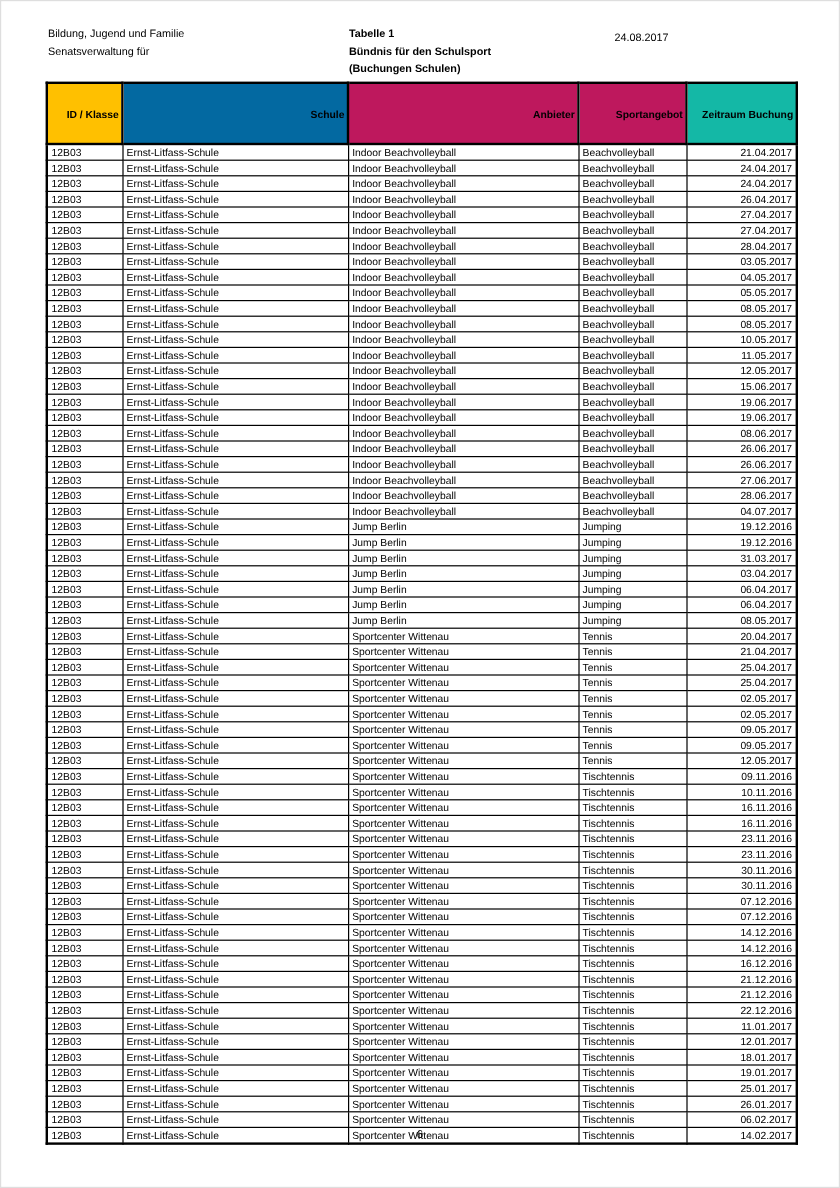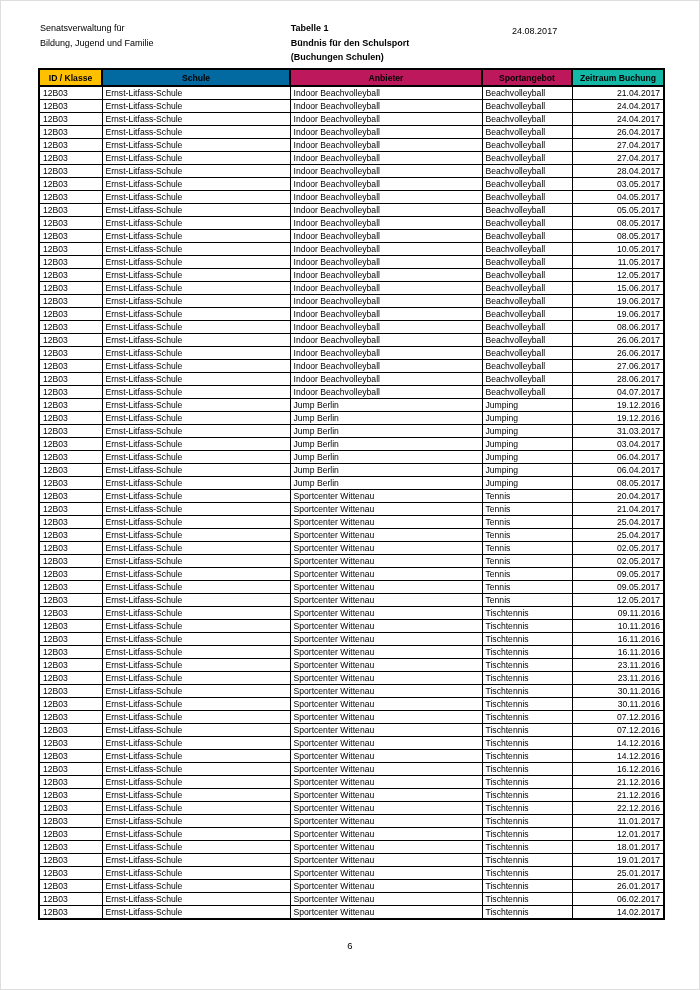--- a/index.html
+++ b/index.html
@@ -35,22 +35,22 @@
     width: 625px;
     border-collapse: collapse;
     table-layout: fixed;
     border: 2px solid #000;
   }
   .booking-table th {
     border: 2px solid #000;
     font-size: 8.6px;
     font-weight: bold;
     height: 13px;
-    padding: 1px 2px;
-    text-align: center;
+    padding: 18px 2px;
+    text-align: right;
     white-space: nowrap;
     overflow: hidden;
   }
   .booking-table td {
     border: 1px solid #000;
     font-size: 8.6px;
     height: 12px;
     line-height: 12px;
     padding: 0 3px;
     text-align: left;
@@ -67,22 +67,22 @@
     font-size: 9.5px;
   }
 </style>
 </head>
 <body>
 
 <div class="page-frame"></div>
 
 <div class="doc-header">
   <div class="org-block">
+    <div>Bildung, Jugend und Familie</div>
     <div>Senatsverwaltung für</div>
-    <div>Bildung, Jugend und Familie</div>
   </div>
   <div class="title-block">
     <div>Tabelle 1</div>
     <div>Bündnis für den Schulsport</div>
     <div>(Buchungen Schulen)</div>
   </div>
   <div class="date-block">24.08.2017</div>
 </div>
 
 <table class="booking-table">

